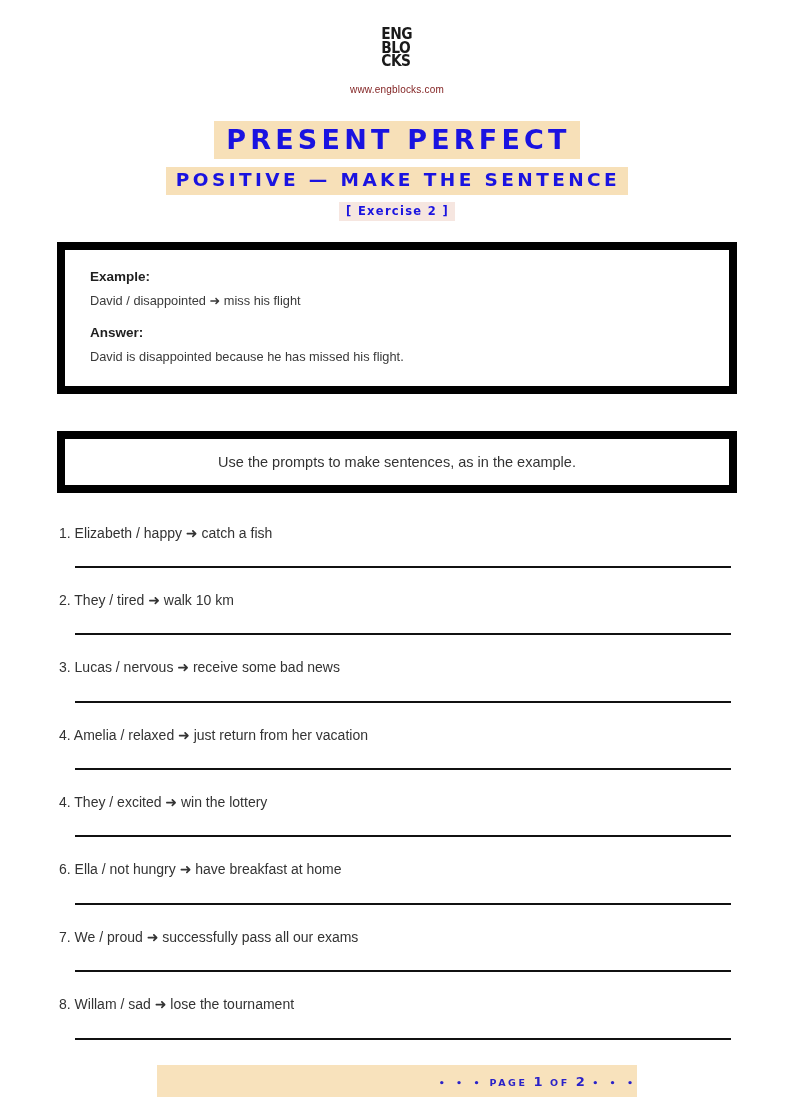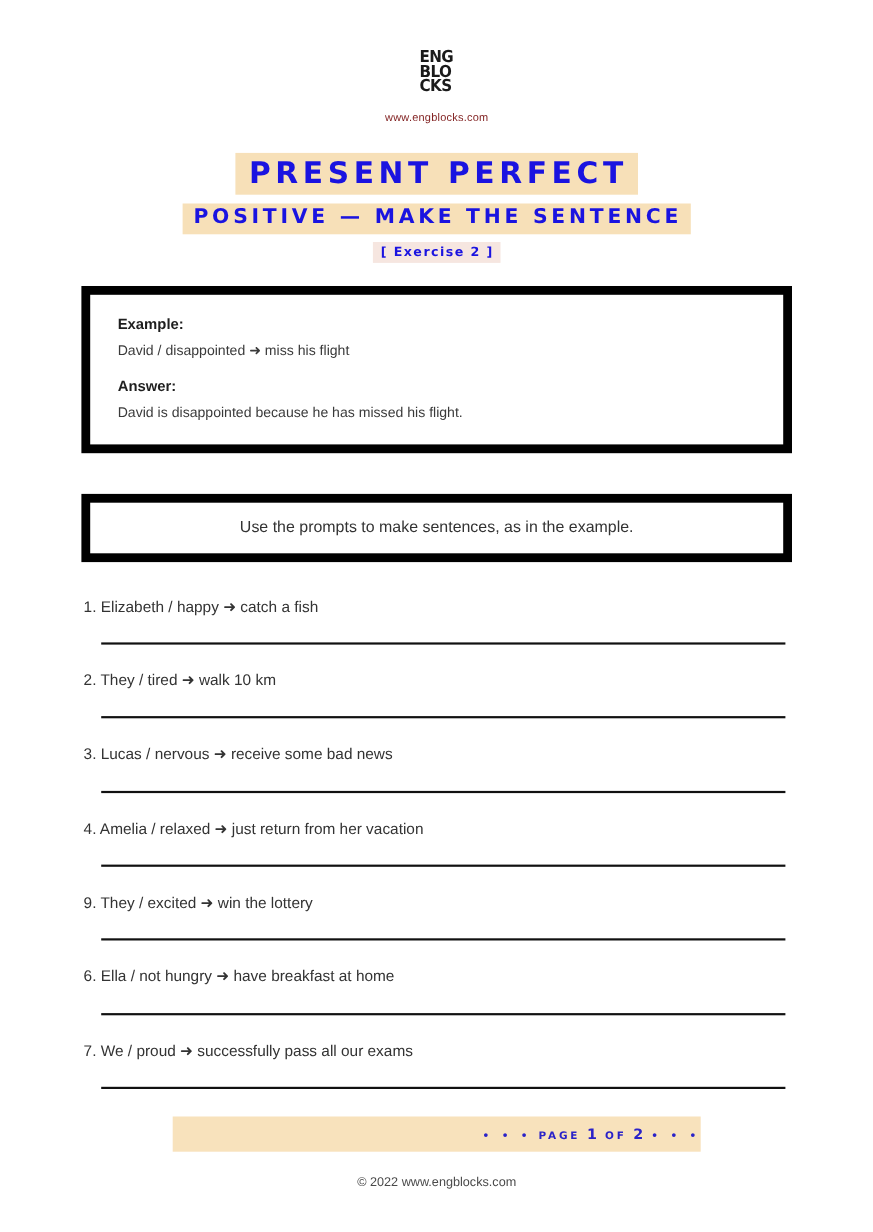--- a/index.html
+++ b/index.html
@@ -14,21 +14,21 @@
     font-family: "Liberation Sans", sans-serif;
     color: #333333;
     overflow: hidden;
   }
 
   .page {
     width: 794px;
     height: 828px;
     position: relative;
     box-sizing: border-box;
-    padding: 17px;
+    padding: 0;
   }
 
   
   .header {
     padding-top: 28px;
     text-align: center;
   }
   .logo {
     display: inline-block;
     text-align: left;
@@ -239,34 +239,38 @@
       <div class="item-text">3. Lucas / nervous ➜ receive some bad news</div>
       <div class="answer-line"></div>
     </div>
 
     <div class="item">
       <div class="item-text">4. Amelia / relaxed ➜ just return from her vacation</div>
       <div class="answer-line"></div>
     </div>
 
     <div class="item">
-      <div class="item-text">9. They / excited ➜ win the lottery</div>
+      <div class="item-text">4. They / excited ➜ win the lottery</div>
       <div class="answer-line"></div>
     </div>
 
     <div class="item">
       <div class="item-text">6. Ella / not hungry ➜ have breakfast at home</div>
       <div class="answer-line"></div>
     </div>
 
     <div class="item">
       <div class="item-text">7. We / proud ➜ successfully pass all our exams</div>
       <div class="answer-line"></div>
     </div>
 
+    <div class="item">
+      <div class="item-text">8. Willam / sad ➜ lose the tournament</div>
+      <div class="answer-line"></div>
+    </div>
 
   </div>
 
   <div class="page-band">
     <span class="page-band-inner">
       <span class="dots">•  •  •</span>
       <span>PAGE</span>
       <span class="num">1</span>
       <span>OF</span>
       <span class="num">2</span>

